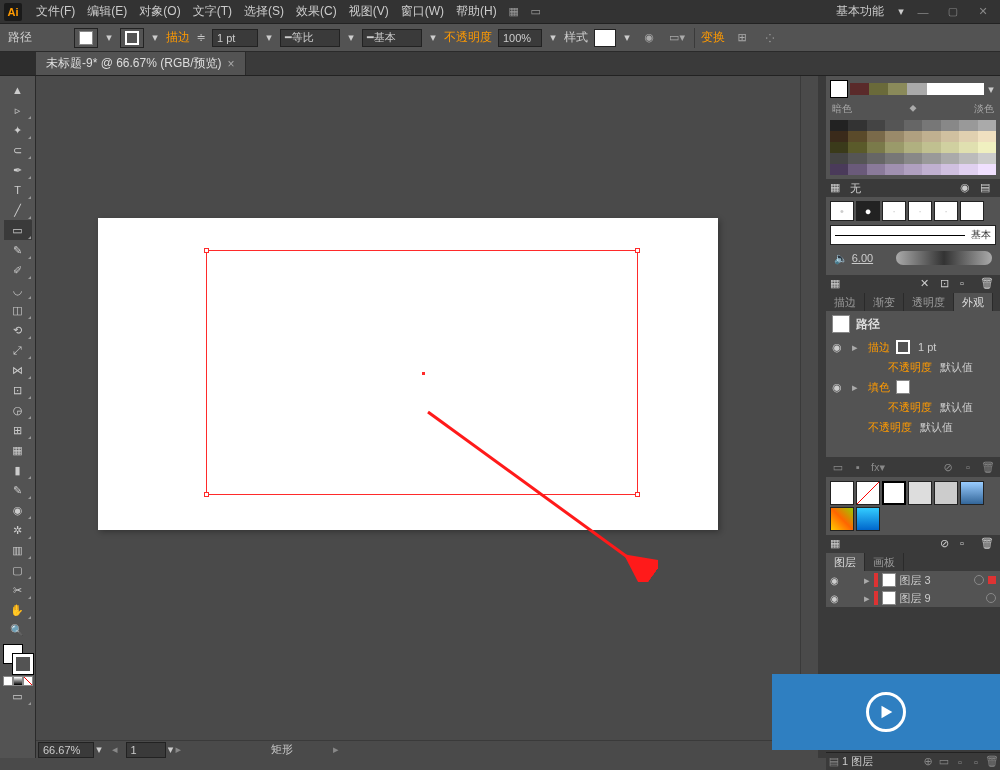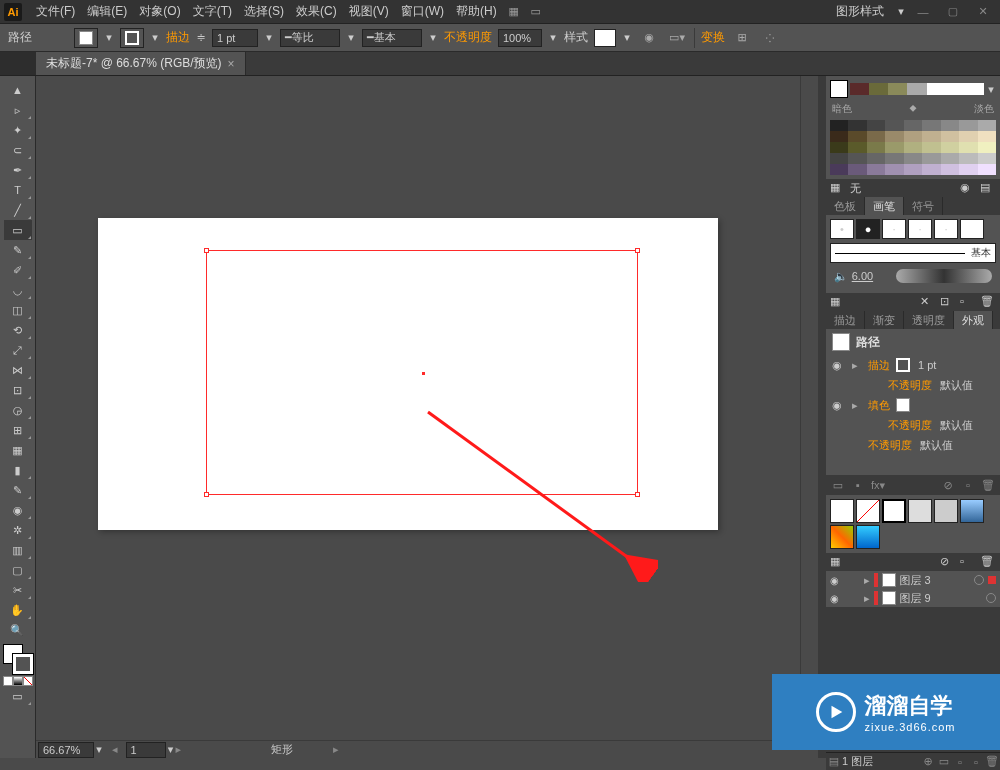--- a/index.html
+++ b/index.html
@@ -151,21 +151,21 @@
   <div class="menubar-item">对象(O)</div>
   <div class="menubar-item">文字(T)</div>
   <div class="menubar-item">选择(S)</div>
   <div class="menubar-item">效果(C)</div>
   <div class="menubar-item">视图(V)</div>
   <div class="menubar-item">窗口(W)</div>
   <div class="menubar-item">帮助(H)</div>
   <div class="menubar-icon">▦</div>
   <div class="menubar-icon">▭</div>
   <div class="menubar-right">
-    <span class="workspace-label">图形样式</span>
+    <span class="workspace-label">基本功能</span>
     <span class="dropdown-arrow">▾</span>
     <div class="window-btn">—</div>
     <div class="window-btn">▢</div>
     <div class="window-btn">✕</div>
   </div>
 </div>
 
 <div class="controlbar">
   <span class="control-label">路径</span>
   <div style="width:30px"></div>
@@ -195,21 +195,21 @@
   <div class="cb-icon">▭▾</div>
   <div class="cb-divider"></div>
   <span class="control-label orange">变换</span>
   <div class="cb-icon">⊞</div>
   <div class="cb-icon">⁘</div>
 </div>
 
 <div class="doctabs">
   <div class="doctab-spacer"></div>
   <div class="doctab">
-    <span>未标题-7* @ 66.67% (RGB/预览)</span>
+    <span>未标题-9* @ 66.67% (RGB/预览)</span>
     <span class="doctab-close">×</span>
   </div>
 </div>
 
 <div class="main">
 
   <div class="toolbar">
     <div class="tool">▲</div>
     <div class="tool">▹<span class="tool-corner"></span></div>
     <div class="tool">✦<span class="tool-corner"></span></div>
@@ -362,25 +362,20 @@
       </div>
     </div>
     <div class="panel-foot">
       <div class="panel-foot-icon">▦</div>
       <span class="none-label">无</span>
       <div style="flex:1"></div>
       <div class="panel-foot-icon">◉</div>
       <div class="panel-foot-icon">▤</div>
     </div>
 
-    <div class="panel-tabs">
-      <div class="panel-tab">色板</div>
-      <div class="panel-tab active">画笔</div>
-      <div class="panel-tab">符号</div>
-    </div>
     <div class="panel-body brushes-body">
       <div class="brush-row">
         <div class="brush-cell">•</div>
         <div class="brush-cell" style="background:#222;color:#fff">●</div>
         <div class="brush-cell">·</div>
         <div class="brush-cell">·</div>
         <div class="brush-cell">·</div>
         <div class="brush-cell"></div>
       </div>
       <div class="brush-stroke-preview">
@@ -470,20 +465,24 @@
       </div>
     </div>
     <div class="panel-foot">
       <div class="panel-foot-icon">▦</div>
       <div style="flex:1"></div>
       <div class="panel-foot-icon">⊘</div>
       <div class="panel-foot-icon">▫</div>
       <div class="panel-foot-icon">🗑</div>
     </div>
 
+    <div class="panel-tabs">
+      <div class="panel-tab active">图层</div>
+      <div class="panel-tab">画板</div>
+    </div>
     <div class="panel-body layers-body">
       <div class="layer-row">
         <span class="layer-eye">◉</span>
         <span class="layer-lock"></span>
         <span style="color:#aaa">▸</span>
         <div class="layer-color" style="background:#d33"></div>
         <div class="layer-thumb"></div>
         <span class="layer-name">图层 3</span>
         <div class="layer-target"></div>
         <div style="width:8px;height:8px;background:#d33"></div>
@@ -500,24 +499,20 @@
     </div>
   </div>
 </div>
 
 <div class="watermark">
   <div class="wm-icon">
     <svg width="18" height="18" viewBox="0 0 20 20">
         <path d="M5 3 L17 10 L5 17 Z" fill="#fff"></path>
       </svg>
   </div>
-  <div class="wm-text">
-    <span class="wm-main">溜溜自学</span>
-    <span class="wm-sub">zixue.3d66.com</span>
-  </div>
 </div>
 
 <div class="statusbar" style="left:auto;right:0;width:174px">
   <div class="sb-icon">▤</div>
   <span>1 图层</span>
   <div style="flex:1"></div>
   <div class="sb-icon">⊕</div>
   <div class="sb-icon">▭</div>
   <div class="sb-icon">▫</div>
   <div class="sb-icon">▫</div>

